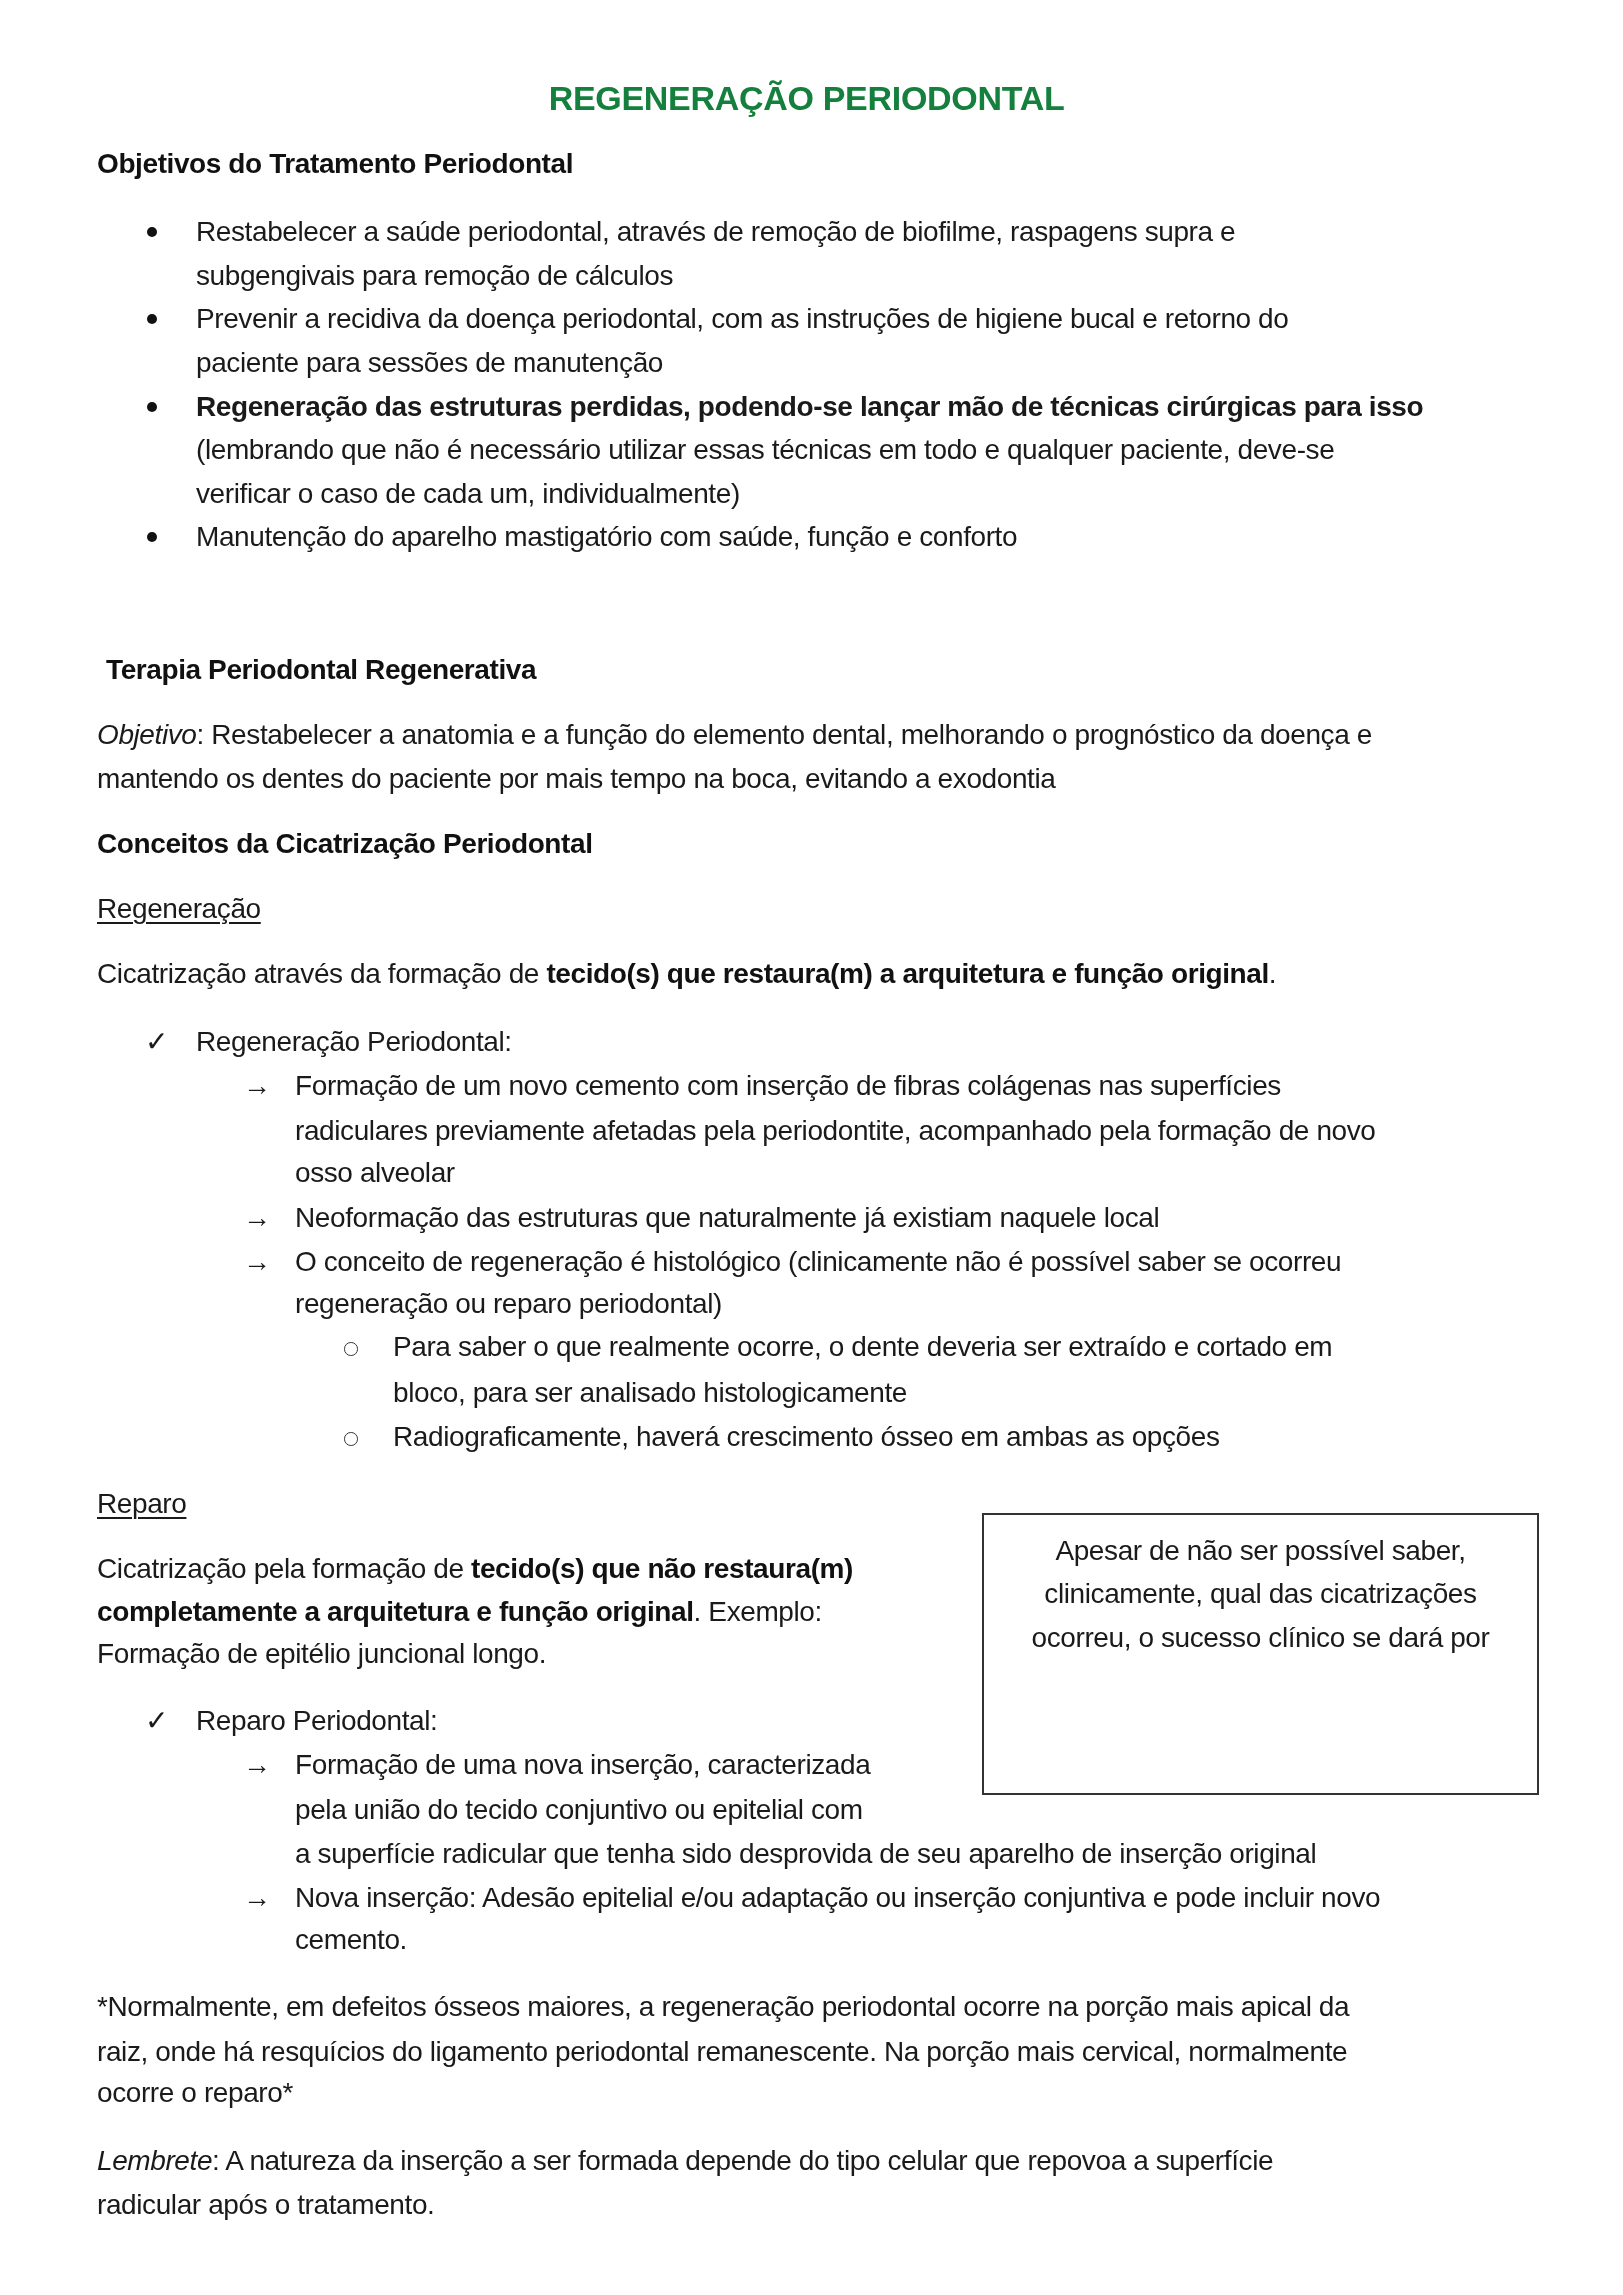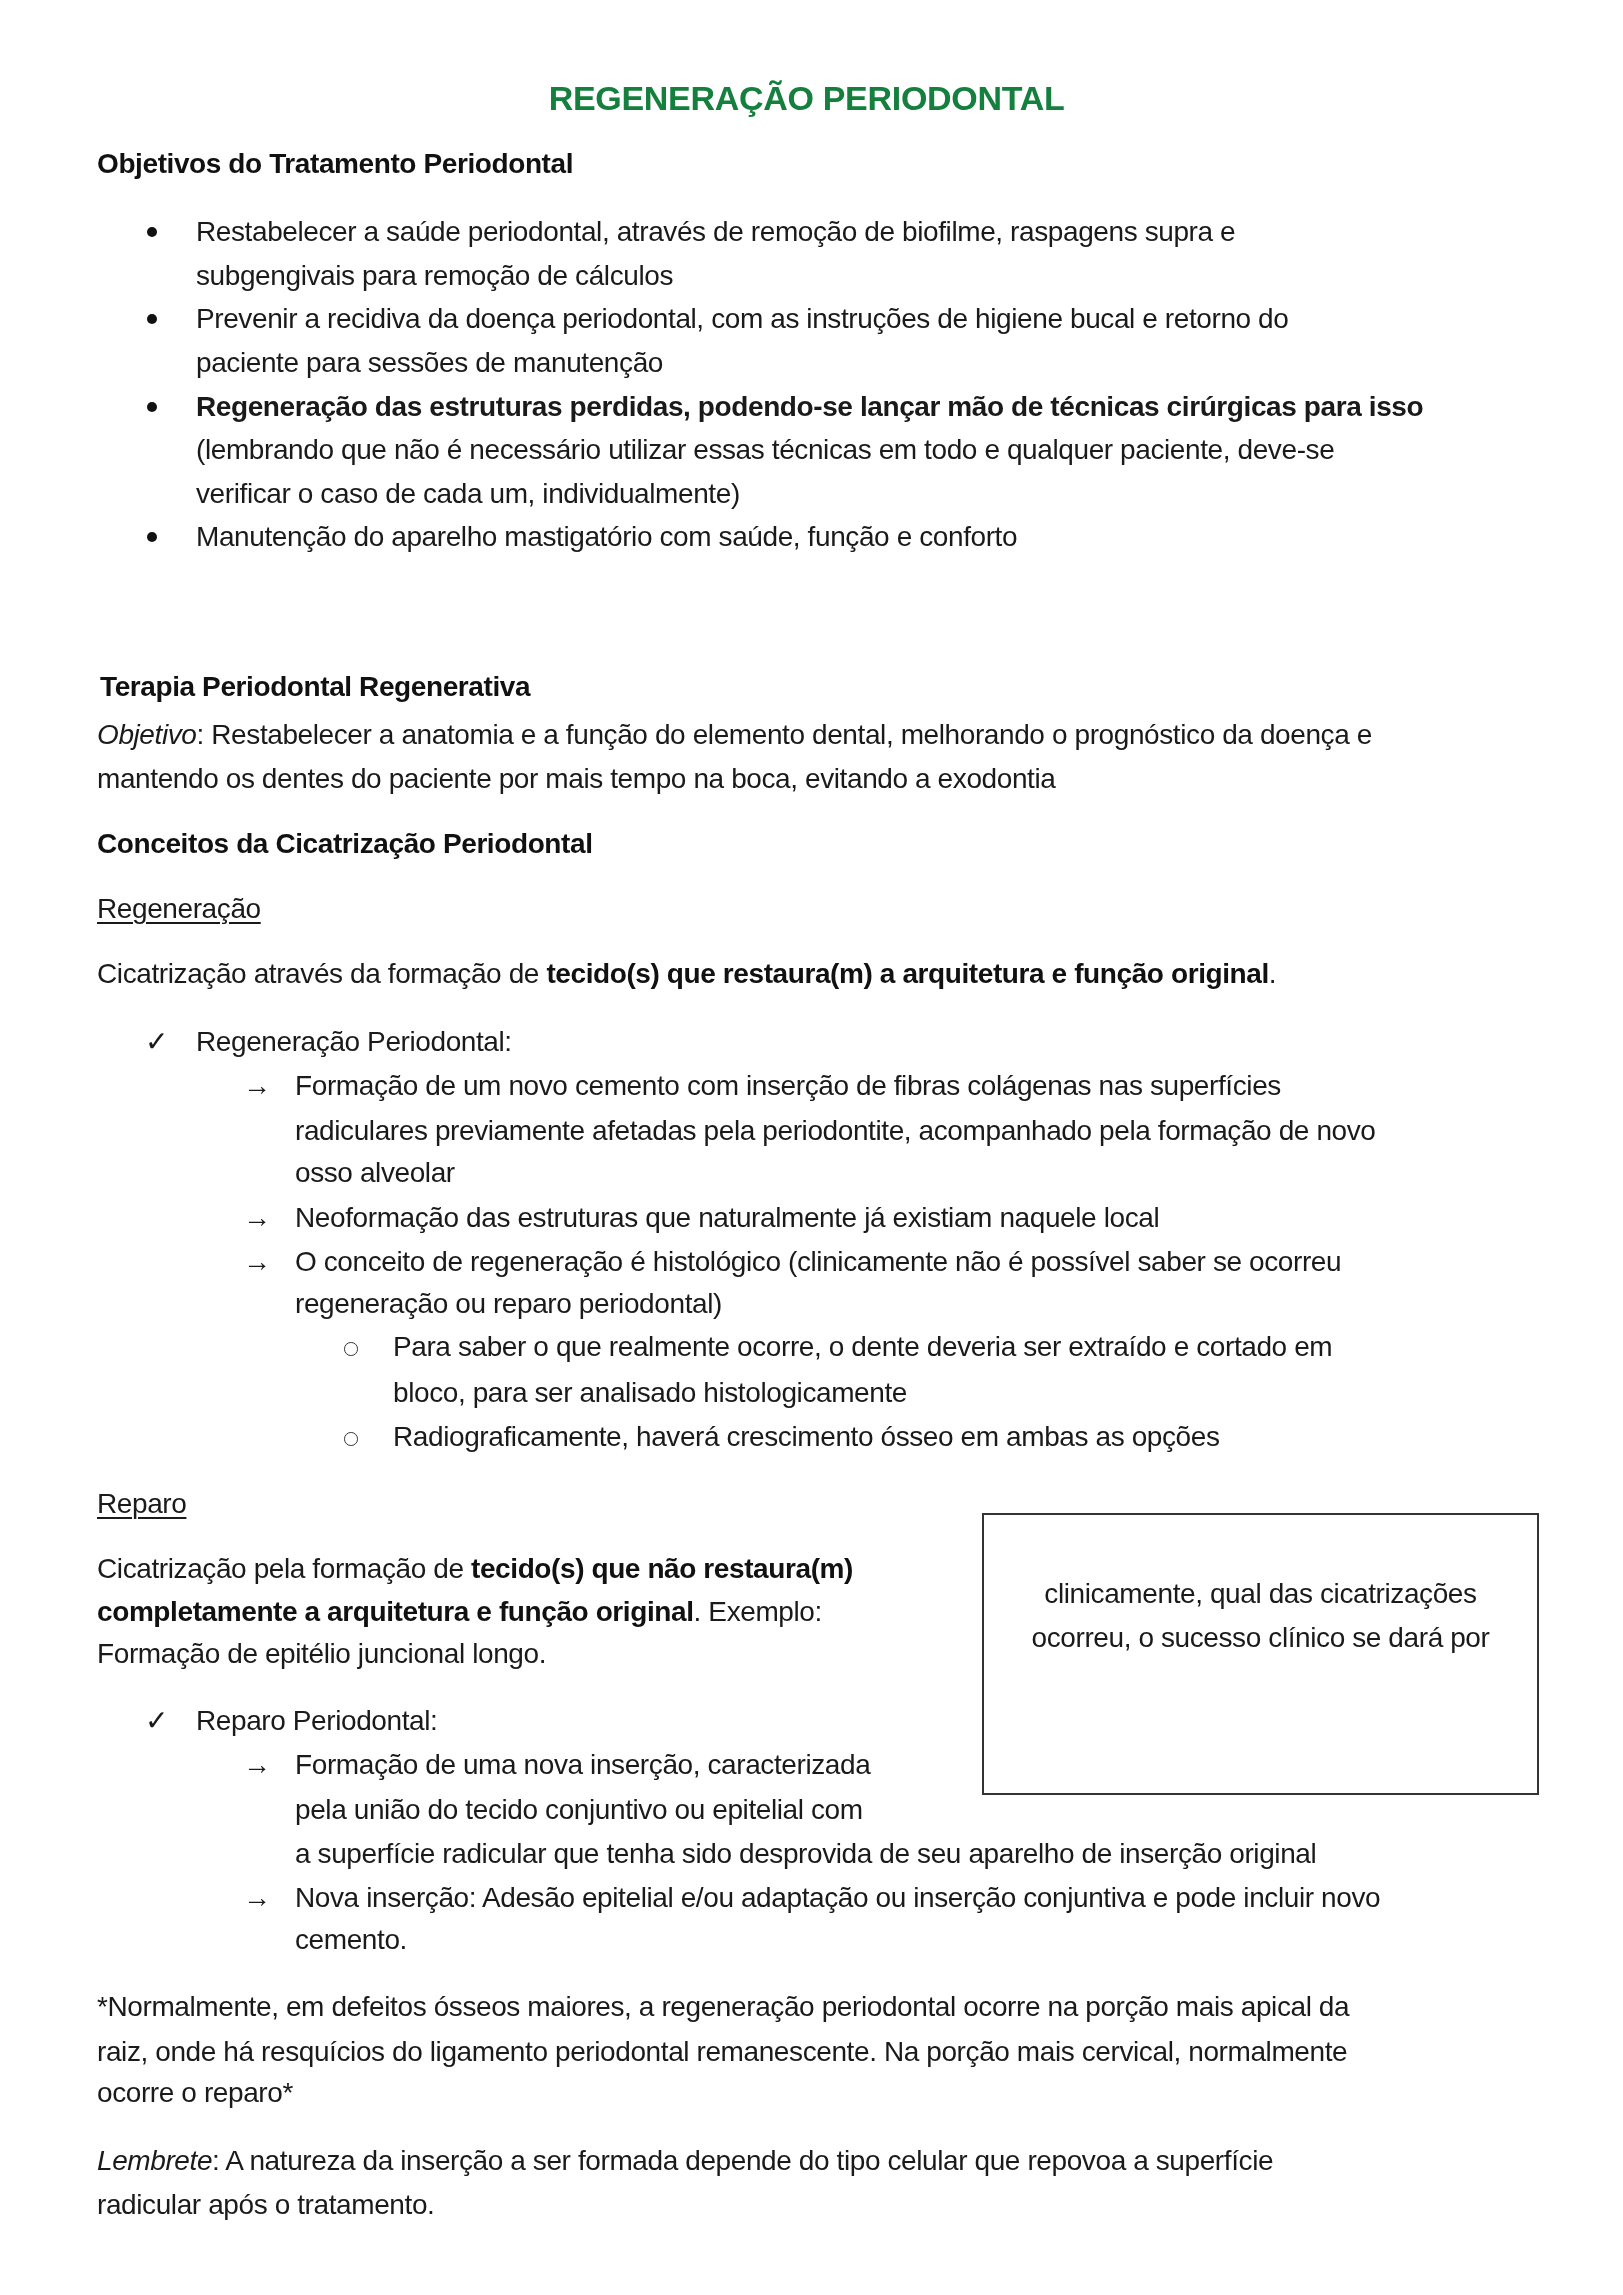--- a/index.html
+++ b/index.html
@@ -44,21 +44,21 @@
     <div class="ln" style="left:196px;top:385px;font-weight:bold;">Regeneração das estruturas perdidas, podendo-se lançar mão de técnicas cirúrgicas para isso</div>
     <div class="ln" style="left:196px;top:428px;">(lembrando que não é necessário utilizar essas técnicas em todo e qualquer paciente, deve-se</div>
     <div class="ln" style="left:196px;top:472px;">verificar o caso de cada um, individualmente)</div>
   </div>
   <div>
     <span class="dot" style="left:147px;top:532px;"></span>
     <div class="ln" style="left:196px;top:515px;">Manutenção do aparelho mastigatório com saúde, função e conforto</div>
   </div>
 </div>
 
-<div class="ln h" style="left:100px;top:648px;margin-top:17px;">Terapia Periodontal Regenerativa</div>
+<div class="ln h" style="left:106px;top:648px;">Terapia Periodontal Regenerativa</div>
 <div class="ln" style="left:97px;top:713px;"><span class="i">Objetivo</span><span>: Restabelecer a anatomia e a função do elemento dental, melhorando o prognóstico da doença e</span></div>
 <div class="ln" style="left:97px;top:757px;">mantendo os dentes do paciente por mais tempo na boca, evitando a exodontia</div>
 
 <div class="ln h" style="left:97px;top:822px;">Conceitos da Cicatrização Periodontal</div>
 
 <div class="ln u" style="left:97px;top:887px;">Regeneração</div>
 <div class="ln" style="left:97px;top:952px;"><span>Cicatrização através da formação de </span><b>tecido(s) que restaura(m) a arquitetura e função original</b><span>.</span></div>
 
 <span class="mk" style="left:145px;top:1020px;">✓</span>
 <div class="ln" style="left:196px;top:1020px;">Regeneração Periodontal:</div>
@@ -93,20 +93,21 @@
 <span class="mk" style="left:243px;top:1743px;">→</span>
 <div class="ln" style="left:295px;top:1743px;">Formação de uma nova inserção, caracterizada</div>
 <div class="ln" style="left:295px;top:1788px;">pela união do tecido conjuntivo ou epitelial com</div>
 <div class="ln" style="left:295px;top:1832px;">a superfície radicular que tenha sido desprovida de seu aparelho de inserção original</div>
 
 <span class="mk" style="left:243px;top:1876px;">→</span>
 <div class="ln" style="left:295px;top:1876px;">Nova inserção: Adesão epitelial e/ou adaptação ou inserção conjuntiva e pode incluir novo</div>
 <div class="ln" style="left:295px;top:1918px;">cemento.</div>
 
 <div class="note">
+  <div class="nl" style="top:14.3px;">Apesar de não ser possível saber,</div>
   <div class="nl" style="top:101px;">ocorreu, o sucesso clínico se dará por</div>
   <div class="nl" style="top:57px;">clinicamente, qual das cicatrizações</div>
 </div>
 
 <div class="ln" style="left:97px;top:1985px;">*Normalmente, em defeitos ósseos maiores, a regeneração periodontal ocorre na porção mais apical da</div>
 <div class="ln" style="left:97px;top:2030px;">raiz, onde há resquícios do ligamento periodontal remanescente. Na porção mais cervical, normalmente</div>
 <div class="ln" style="left:97px;top:2071px;">ocorre o reparo*</div>
 
 <div class="ln" style="left:97px;top:2139px;"><span class="i">Lembrete</span><span>: A natureza da inserção a ser formada depende do tipo celular que repovoa a superfície</span></div>
 <div class="ln" style="left:97px;top:2183px;">radicular após o tratamento.</div>

